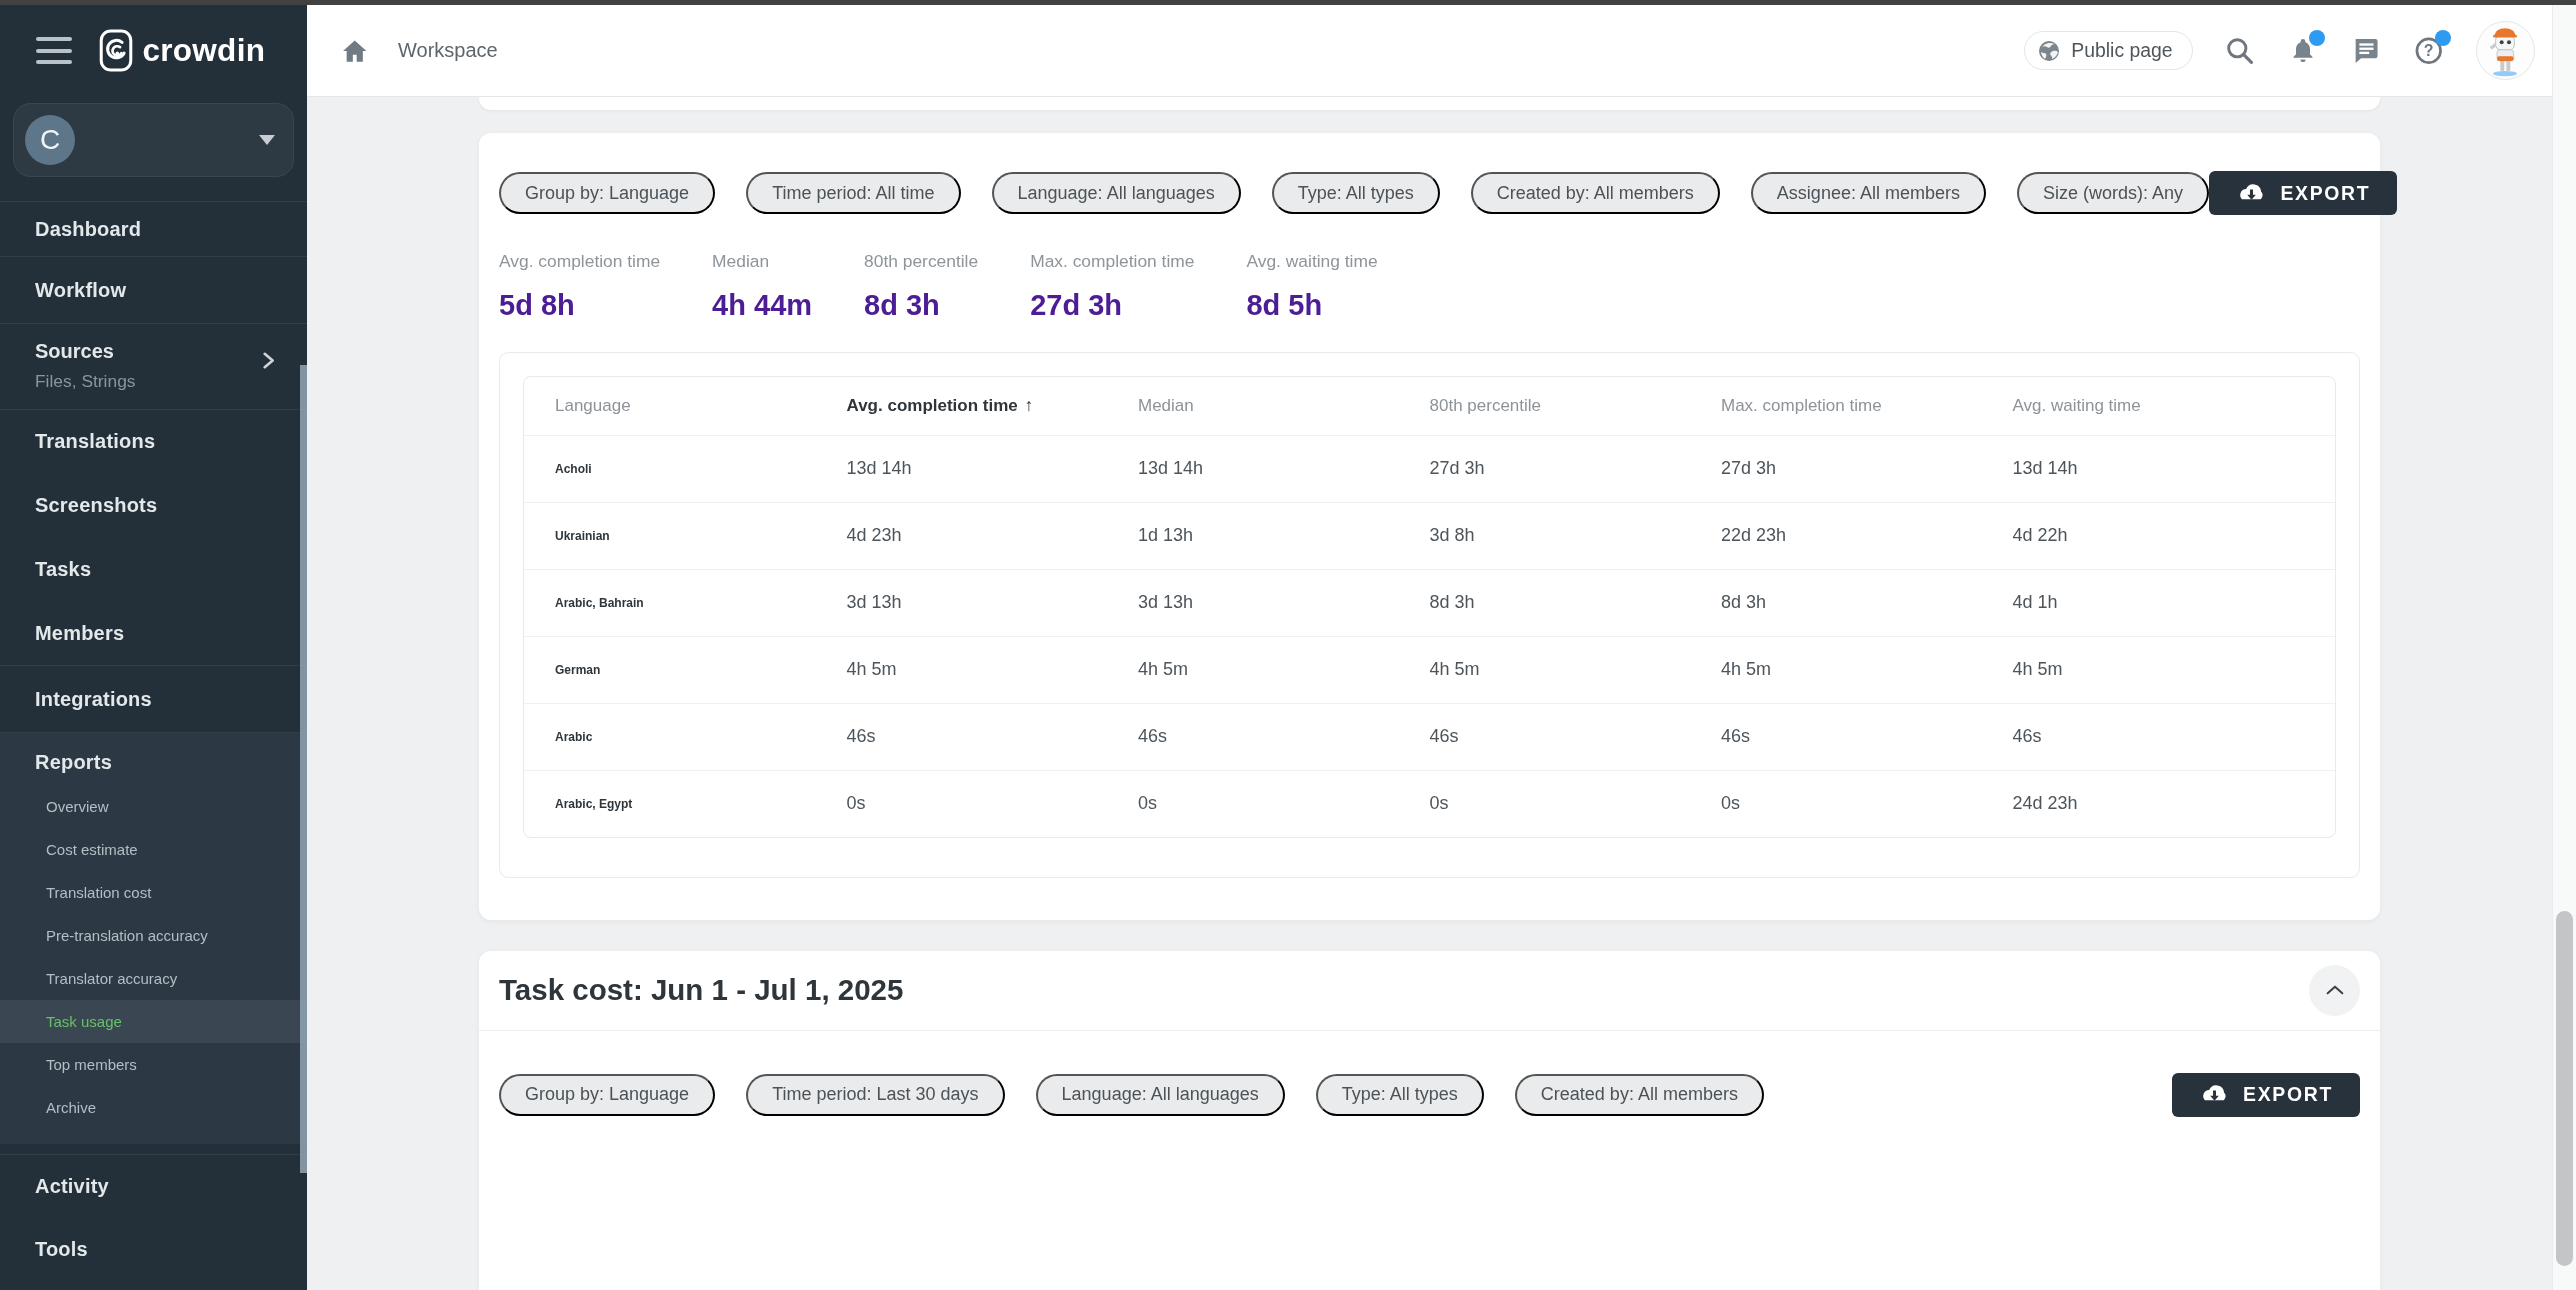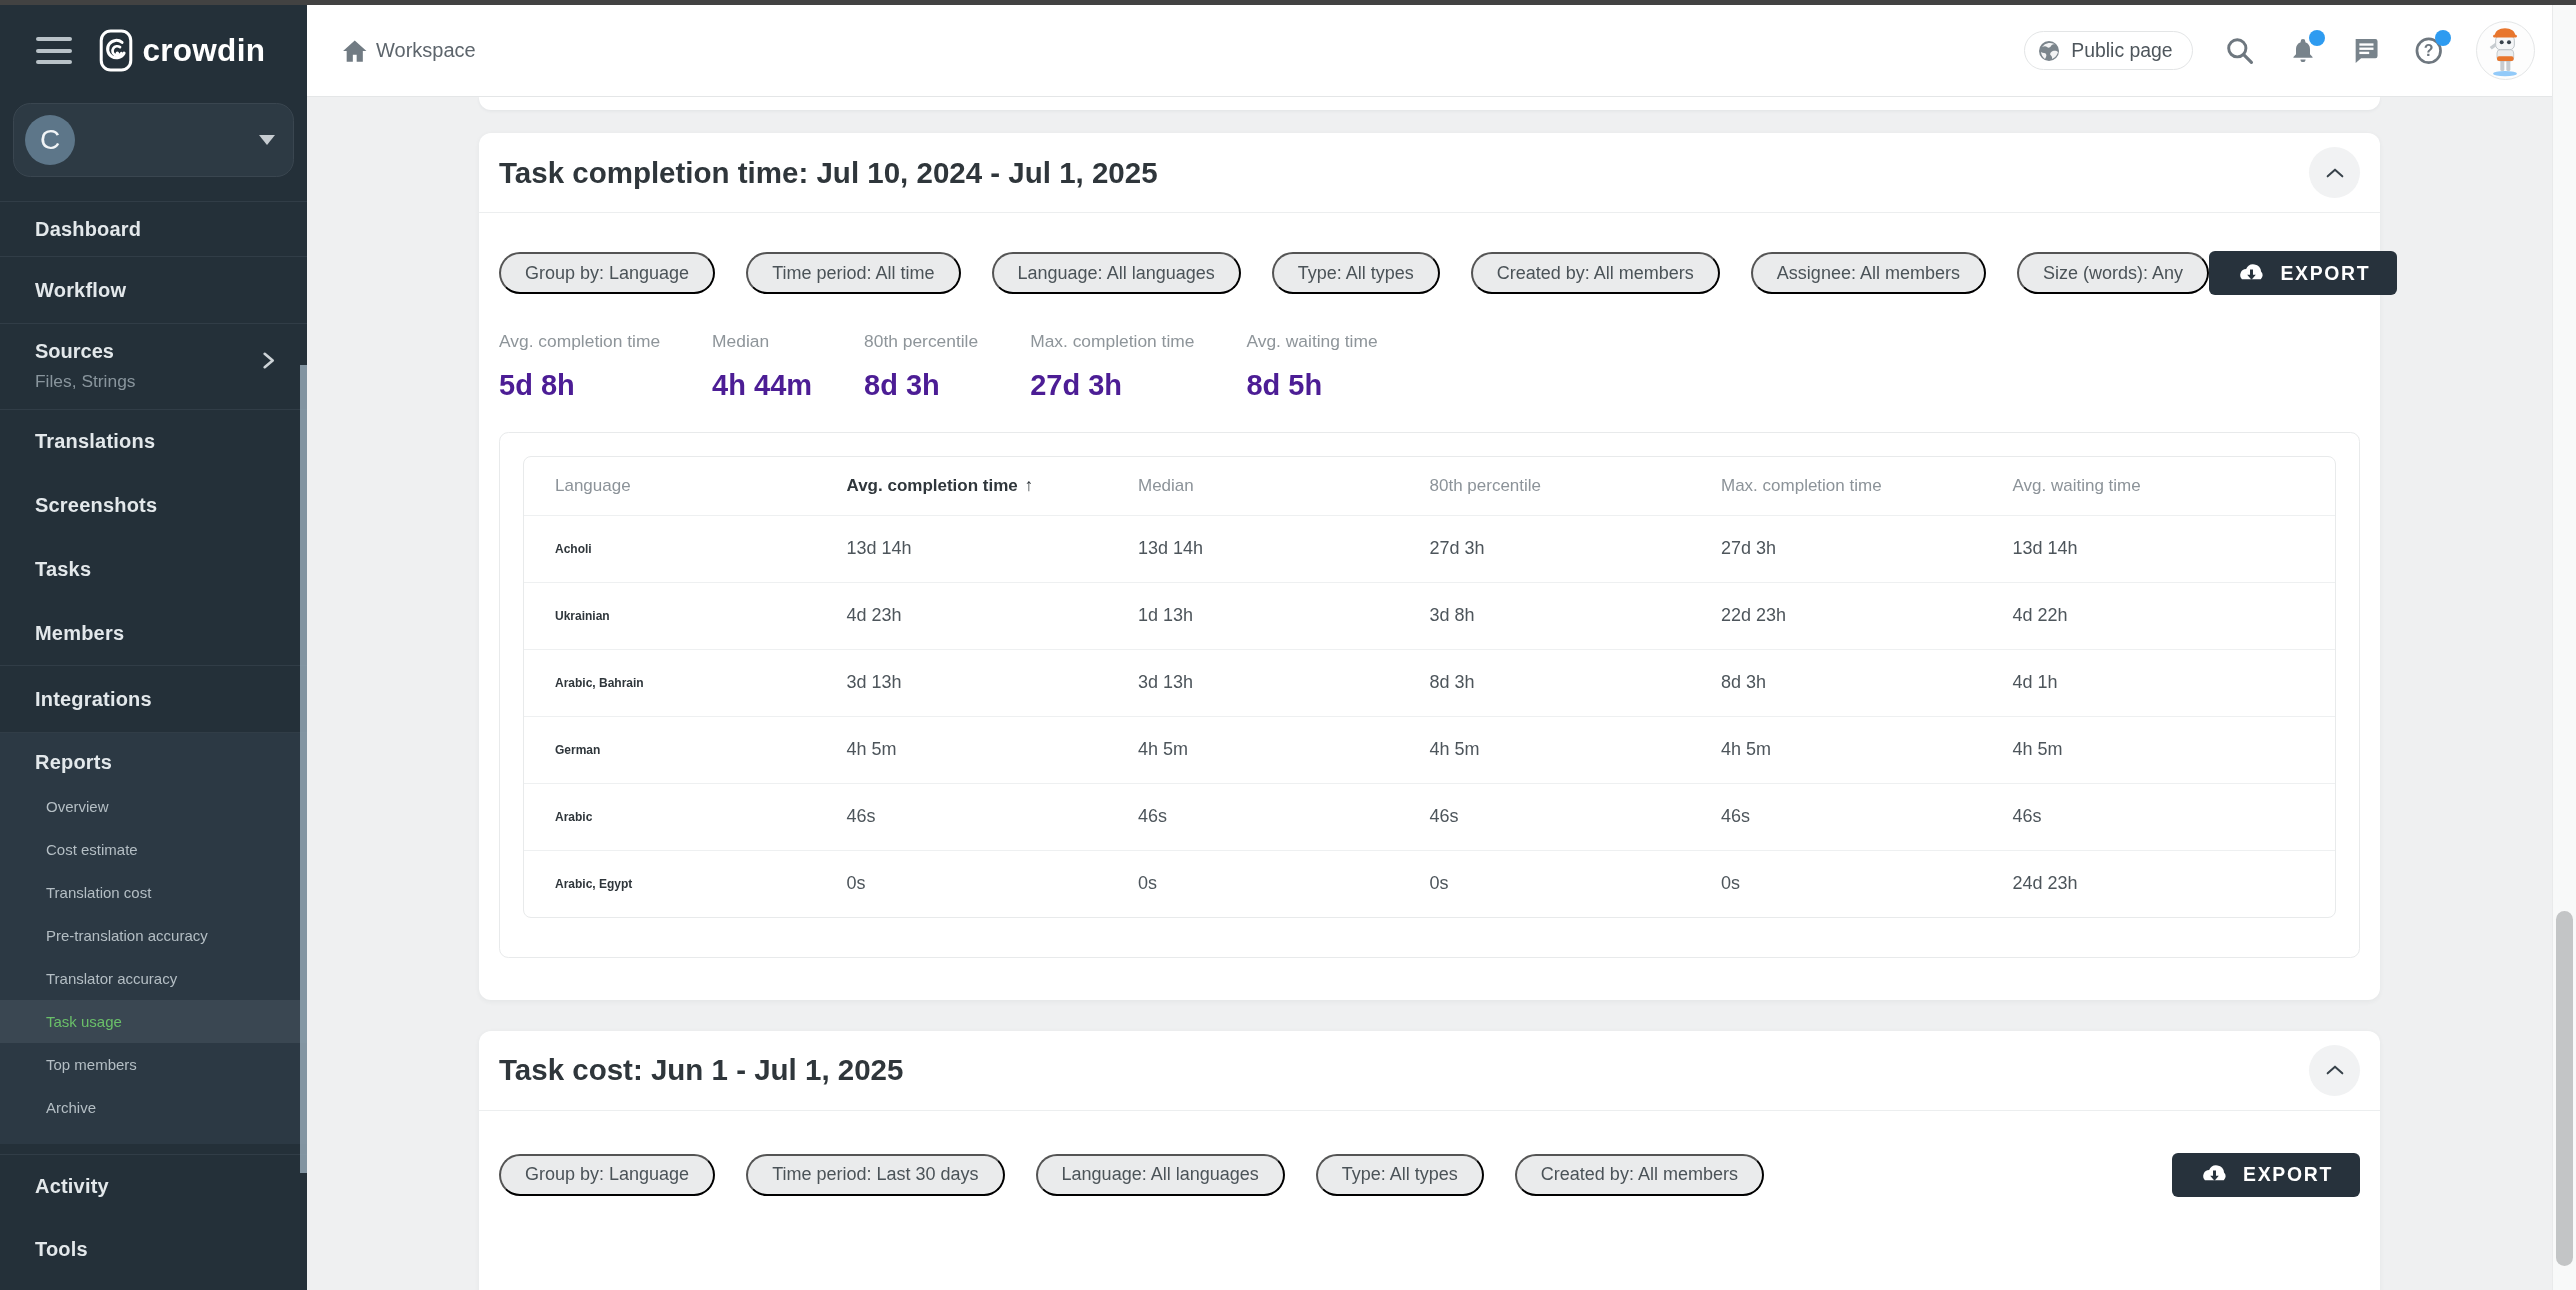--- a/index.html
+++ b/index.html
@@ -36,21 +36,21 @@
   .sb-sub { height:43px; display:flex; align-items:center; padding-left:46px; color:#b4bec4; font-size:15px; cursor:pointer; }
   .sb-sub.selected { background:#3a4752; color:#6abf69; }
   .sb-item.reports { height:52px; padding-top:5.4px; }
 
   .sb-after { border-top:1.3px solid #313d47; margin-top:9.4px; }
   .sb-scrollthumb { position:absolute; right:0; top:360px; width:6.7px; height:808px; background:#8da0ad; opacity:.9; }
 
   
   .topbar { position:absolute; left:307px; top:5.4px; width:2245px; height:92px; background:#ffffff;
     border-bottom:1.3px solid #e4e6e7; display:flex; align-items:center; padding:0 17.4px 0 32px; z-index:10; }
-  .crumb-text { color:#5d656c; font-size:20px; margin-left:5px; }
+  .crumb-text { color:#5d656c; font-size:20px; margin-left:27px; }
   .tb-right { margin-left:auto; display:flex; align-items:center; gap:31px; }
   .pill { display:flex; align-items:center; gap:10.7px; border:1.3px solid #e3e5e6; border-radius:670px;
     height:39px; padding:0 19px 0 12px; color:#4e565c; font-size:19.4px; cursor:pointer; background:#fff; }
   .icon-btn { position:relative; width:32px; height:32px; display:flex; align-items:center; justify-content:center; cursor:pointer; }
   .dot { position:absolute; top:-5.4px; right:-6.7px; width:16px; height:16px; border-radius:50%; background:#2e9bf0; }
   .avatar { width:59px; height:59px; border-radius:50%; background:#fdfdfd; border:1.3px solid #e4e6e7;
     display:flex; align-items:center; justify-content:center; overflow:hidden; cursor:pointer; }
 
   
   .page-scroll { position:absolute; left:2552px; top:5.4px; width:24px; height:1285px; background:#f8f9f9; border-left:1.3px solid #e9eaeb; z-index:40; }
@@ -241,30 +241,20 @@
 
 <div class="page-scroll">
   <div class="thumb"></div>
 </div>
 
 <main class="main">
   <div class="content">
     <div class="sliver"></div>
 
     <section class="card card1">
-      <div class="card-title-bar">
-        <h2 class="card-title">Task completion time: Jul 10, 2024 - Jul 1, 2025</h2>
-        <button class="collapse-btn">
-          <span>
-            <svg width="20" height="12" viewBox="0 0 30 18">
-                <polyline points="4,14 15,4 26,14" fill="none" stroke="#38424a" stroke-width="3" stroke-linecap="round" stroke-linejoin="round"></polyline>
-              </svg>
-          </span>
-        </button>
-      </div>
 
       <div class="card-body">
         <div class="filter-row">
           <div class="chips">
             <button class="chip">Group by: Language</button>
             <button class="chip">Time period: All time</button>
             <button class="chip">Language: All languages</button>
             <button class="chip">Type: All types</button>
             <button class="chip">Created by: All members</button>
             <button class="chip">Assignee: All members</button>

